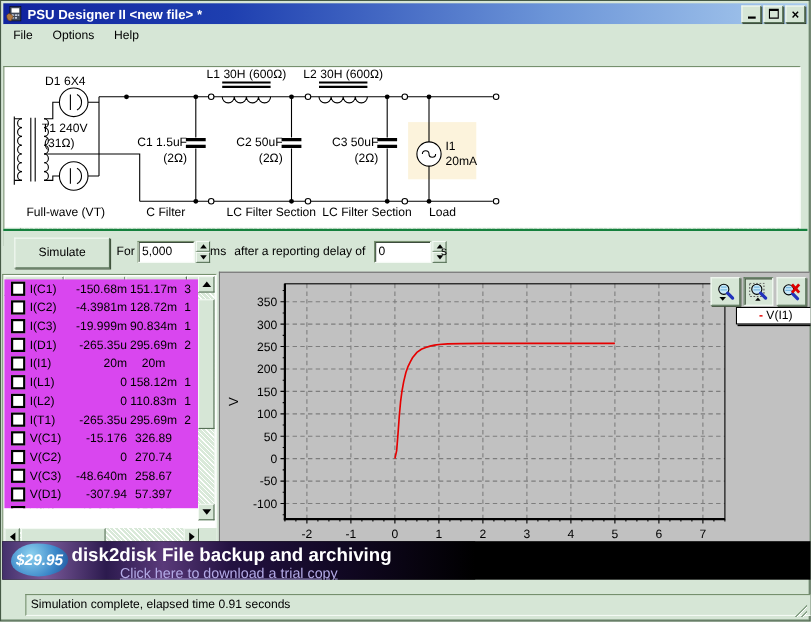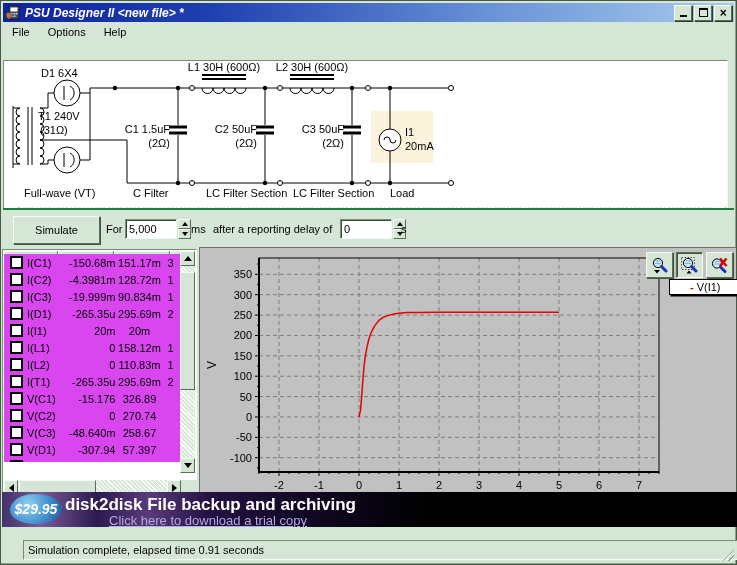--- a/index.html
+++ b/index.html
@@ -2,21 +2,21 @@
 <html><head>
 <meta charset="utf-8">
 <style>
   html,body{margin:0;padding:0;background:#9aa79a;font-family:"Liberation Sans",sans-serif;}
   .window{position:relative;width:737px;height:565px;background:#d6e6d6;
           box-shadow:inset 0 0 0 1px #465a46, inset -1px -1px 0 1px #8aa48a;overflow:hidden;
           font-size:11px;color:#000;}
   
   .titlebar{position:absolute;left:3px;top:3px;right:3px;height:19px;
             background:linear-gradient(90deg,#10239e 0%,#1e3fb0 28%,#6c95d8 68%,#a9cbee 100%);
-            display:flex;align-items:center;padding:0 2px;font-style:italic;}
+            display:flex;align-items:center;padding:0 2px;}
   .title-text{color:#fff;font-weight:bold;font-size:12px;margin-left:4px;white-space:nowrap;}
   .win-btns{margin-left:auto;display:flex;gap:2px;}
   .win-btn{width:16px;height:14px;background:#d6e6d6;border:1px solid;border-color:#f4faf4 #567056 #567056 #f4faf4;
            display:flex;align-items:center;justify-content:center;box-shadow:1px 1px 0 #2a3a2a;}
   .glyph-min{width:7px;height:2px;background:#000;margin-top:6px;}
   .glyph-max{width:7px;height:6px;border:1px solid #000;border-top:2px solid #000;}
   .glyph-close{font-size:12px;font-weight:bold;line-height:10px;}
   
   .menubar{position:absolute;left:3px;top:22px;right:3px;height:20px;display:flex;align-items:center;
            background:#d6e6d6;}

